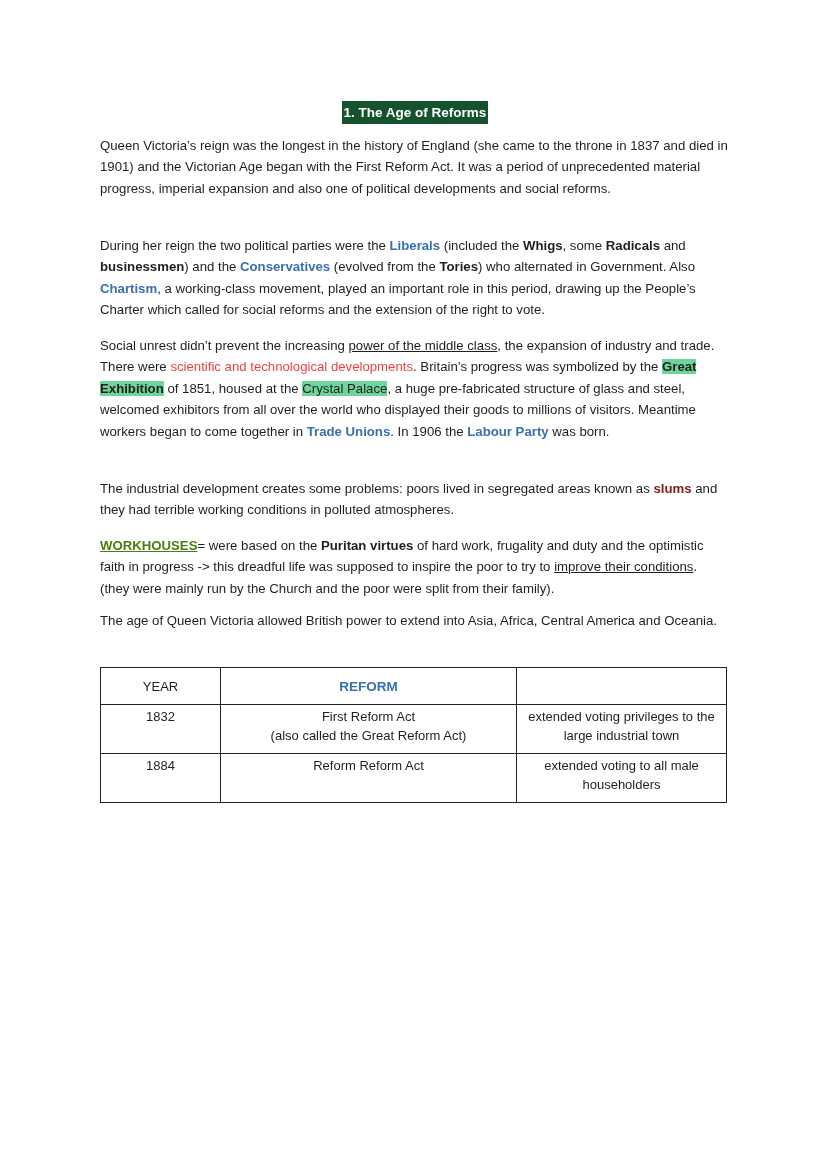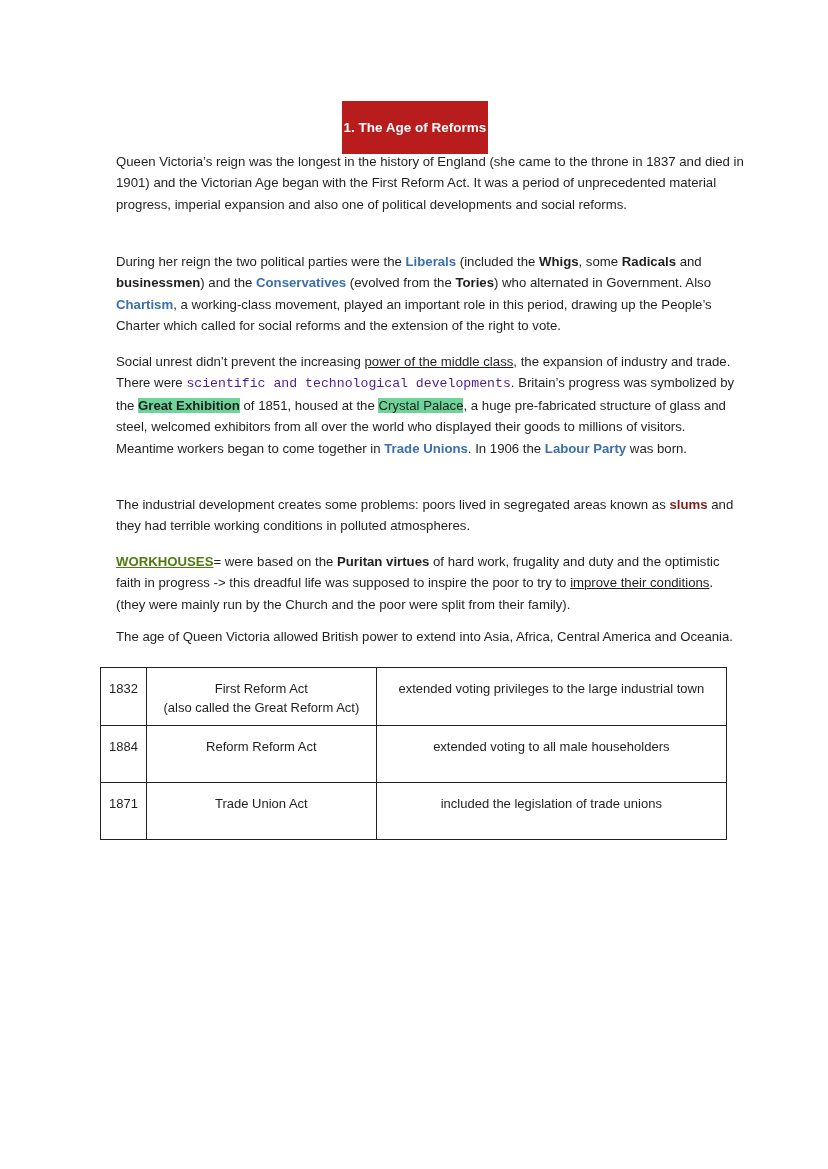--- a/index.html
+++ b/index.html
@@ -1,33 +1,33 @@
 <!DOCTYPE html>
 <html><head>
 <meta charset="utf-8">
 <style>
   html, body { margin: 0; padding: 0; background: #ffffff; }
   body { width: 828px; height: 1169px; position: relative; font-family: "Liberation Sans", sans-serif; color: #1f1f1f; }
   .page { position: absolute; left: 100px; top: 0; width: 630px; }
   .title-wrap { position: absolute; top: 101px; left: 0; width: 630px; text-align: center; }
-  .title { display: inline-block; background: #b91c1c; color: #ffffff; font-weight: bold; font-size: 13.5px; padding: 18px 2px; line-height: 17px; text-align: right; }
-  p.para { position: absolute; left: 0; width: 630px; margin: 16px; font-size: 13.2px; line-height: 21.4px; }
+  .title { display: inline-block; background: #14532d; color: #ffffff; font-weight: bold; font-size: 13.5px; padding: 3px 2px; line-height: 17px; text-align: right; }
+  p.para { position: absolute; left: 0; width: 630px; margin: 0; font-size: 13.2px; line-height: 21.4px; }
   .blue { color: #3a6fb0; font-weight: bold; }
-  .lblue { color: #4c1d95; font-family: Liberation Mono, monospace; }
+  .lblue { color: #ef4444; }
   .purple { color: #7f1d1d; font-weight: bold; }
   .wh { color: #4d7c0f; font-weight: bold; text-decoration: underline; }
   .hl { background: #6fd49a; }
   .u { text-decoration: underline; }
   b { font-weight: bold; }
   table.reforms { position: absolute; left: 0; top: 667px; width: 627px; border-collapse: collapse; font-size: 13px; }
   table.reforms td { border: 1.5px solid #222; vertical-align: top; text-align: center; padding: 8px 6px; line-height: 19px; }
   table.reforms td.c-year { width: 107px; }
   table.reforms td.c-reform { width: 283px; }
   table.reforms tr.head td { height: 18px; padding-top: 9px; padding-bottom: 8px; }
-  table.reforms tr.row td { height: 37px; padding-top: 11px; }
+  table.reforms tr.row td { height: 37px; padding-top: 2px; }
   table.reforms tr.row.tall td { height: 56px; }
   .reform-head { color: #3a6fb0; font-weight: bold; font-size: 13.5px; }
 </style>
 </head>
 <body>
 
 <div class="page">
 
   <div class="title-wrap">
     <span class="title">1. The Age of Reforms</span>
@@ -40,34 +40,34 @@
   <p class="para" style="top:335px;"><span>Social unrest didn’t prevent the increasing </span><span class="u">power of the middle class</span><span>, the expansion of industry and trade. There were </span><span class="lblue">scientific and technological developments</span><span>. Britain’s progress was symbolized by the </span><b class="hl">Great Exhibition</b><span> of 1851, housed at the  </span><span class="hl">Crystal Palace</span><span>, a huge pre-fabricated structure of glass and steel, welcomed exhibitors from all over the world who displayed their goods to  millions of visitors. Meantime workers began to come together in </span><span class="blue">Trade Unions</span><span>. In 1906 the </span><span class="blue">Labour Party</span><span> was born.</span></p>
 
   <p class="para" style="top:478px;"><span>The industrial development creates some problems: poors lived in segregated areas known as </span><span class="purple">slums</span><span> and they had terrible working conditions in polluted atmospheres.</span></p>
 
   <p class="para" style="top:535px;"><span class="wh">WORKHOUSES</span><span>= were based on the </span><b>Puritan virtues</b><span> of hard work, frugality and duty and the optimistic faith in progress -&gt; this dreadful life was  supposed to inspire the poor to try to </span><span class="u">improve their conditions</span><span>. (they were mainly run by the Church and the poor were split from their family).</span></p>
 
   <p class="para" style="top:610px;">The age of Queen Victoria allowed British power to extend into Asia, Africa, Central America and Oceania.</p>
 
   <table class="reforms">
     <tbody>
+        <tr class="head">
+      <td class="c-year">YEAR</td>
+      <td class="c-reform reform-head">REFORM</td>
+      <td class="c-desc"></td>
+    </tr>
     <tr class="row">
       <td>1832</td>
       <td>
             <div>First Reform Act</div>
             <div>(also called the Great Reform Act)</div>
           </td>
       <td>extended voting privileges to the large industrial town</td>
     </tr>
     <tr class="row">
       <td>1884</td>
       <td>Reform Reform Act</td>
       <td>extended voting to all male householders</td>
     </tr>
-    <tr class="row">
-      <td>1871</td>
-      <td>Trade Union Act</td>
-      <td>included the legislation of trade unions</td>
-    </tr>
   </tbody>
     </table>
 
 </div>
 
 </body></html>

